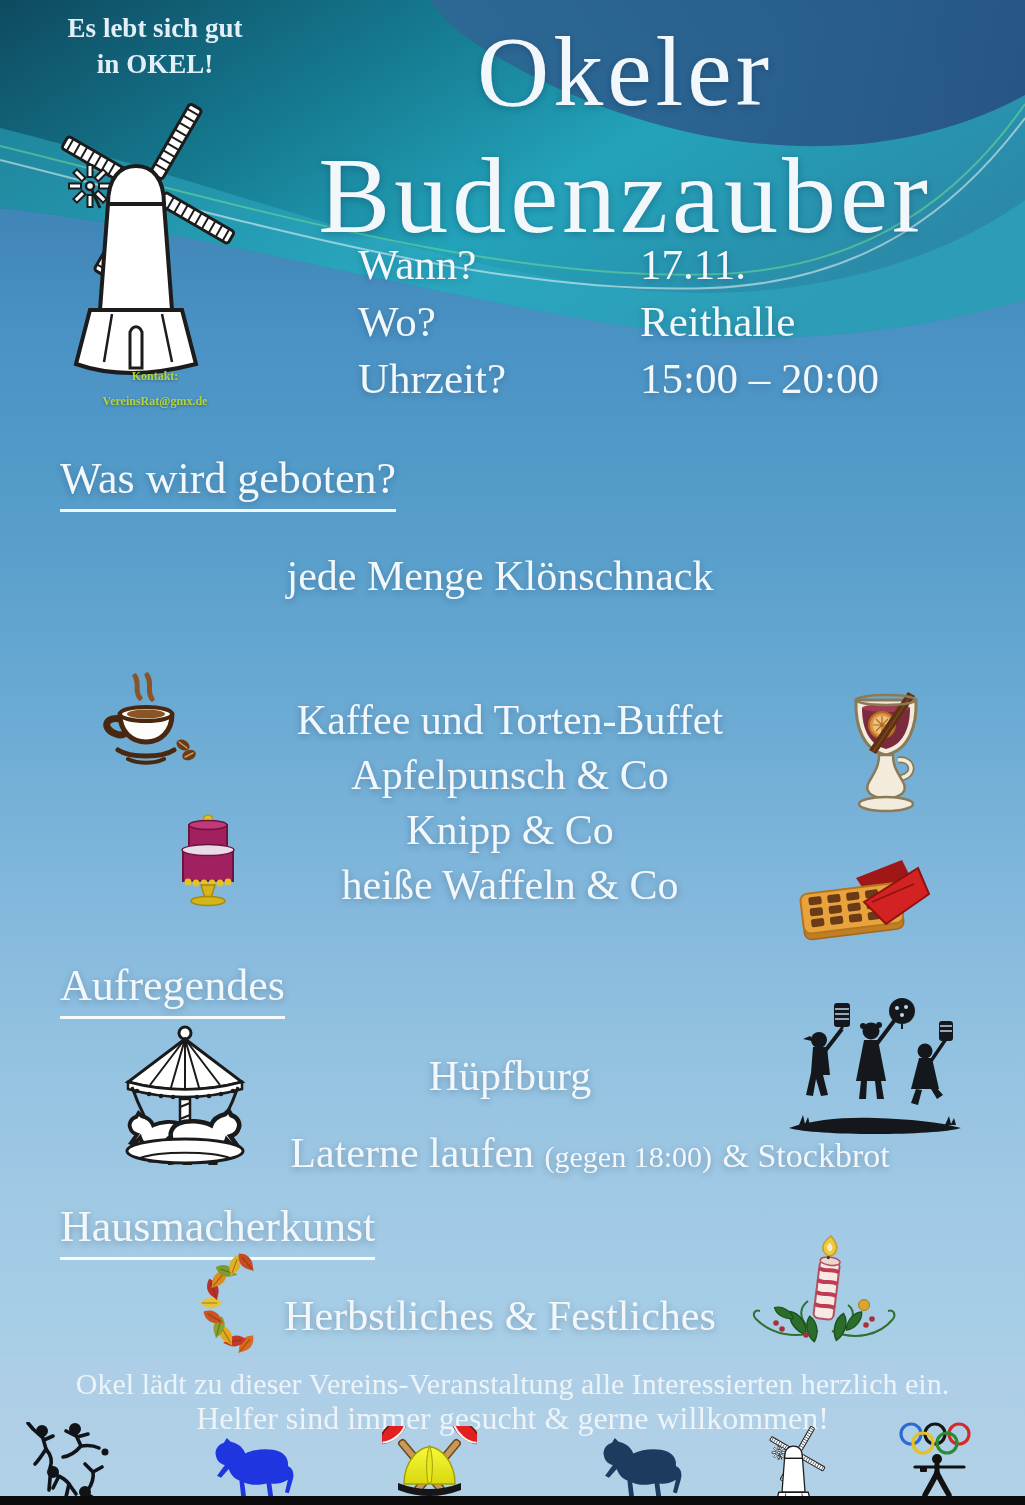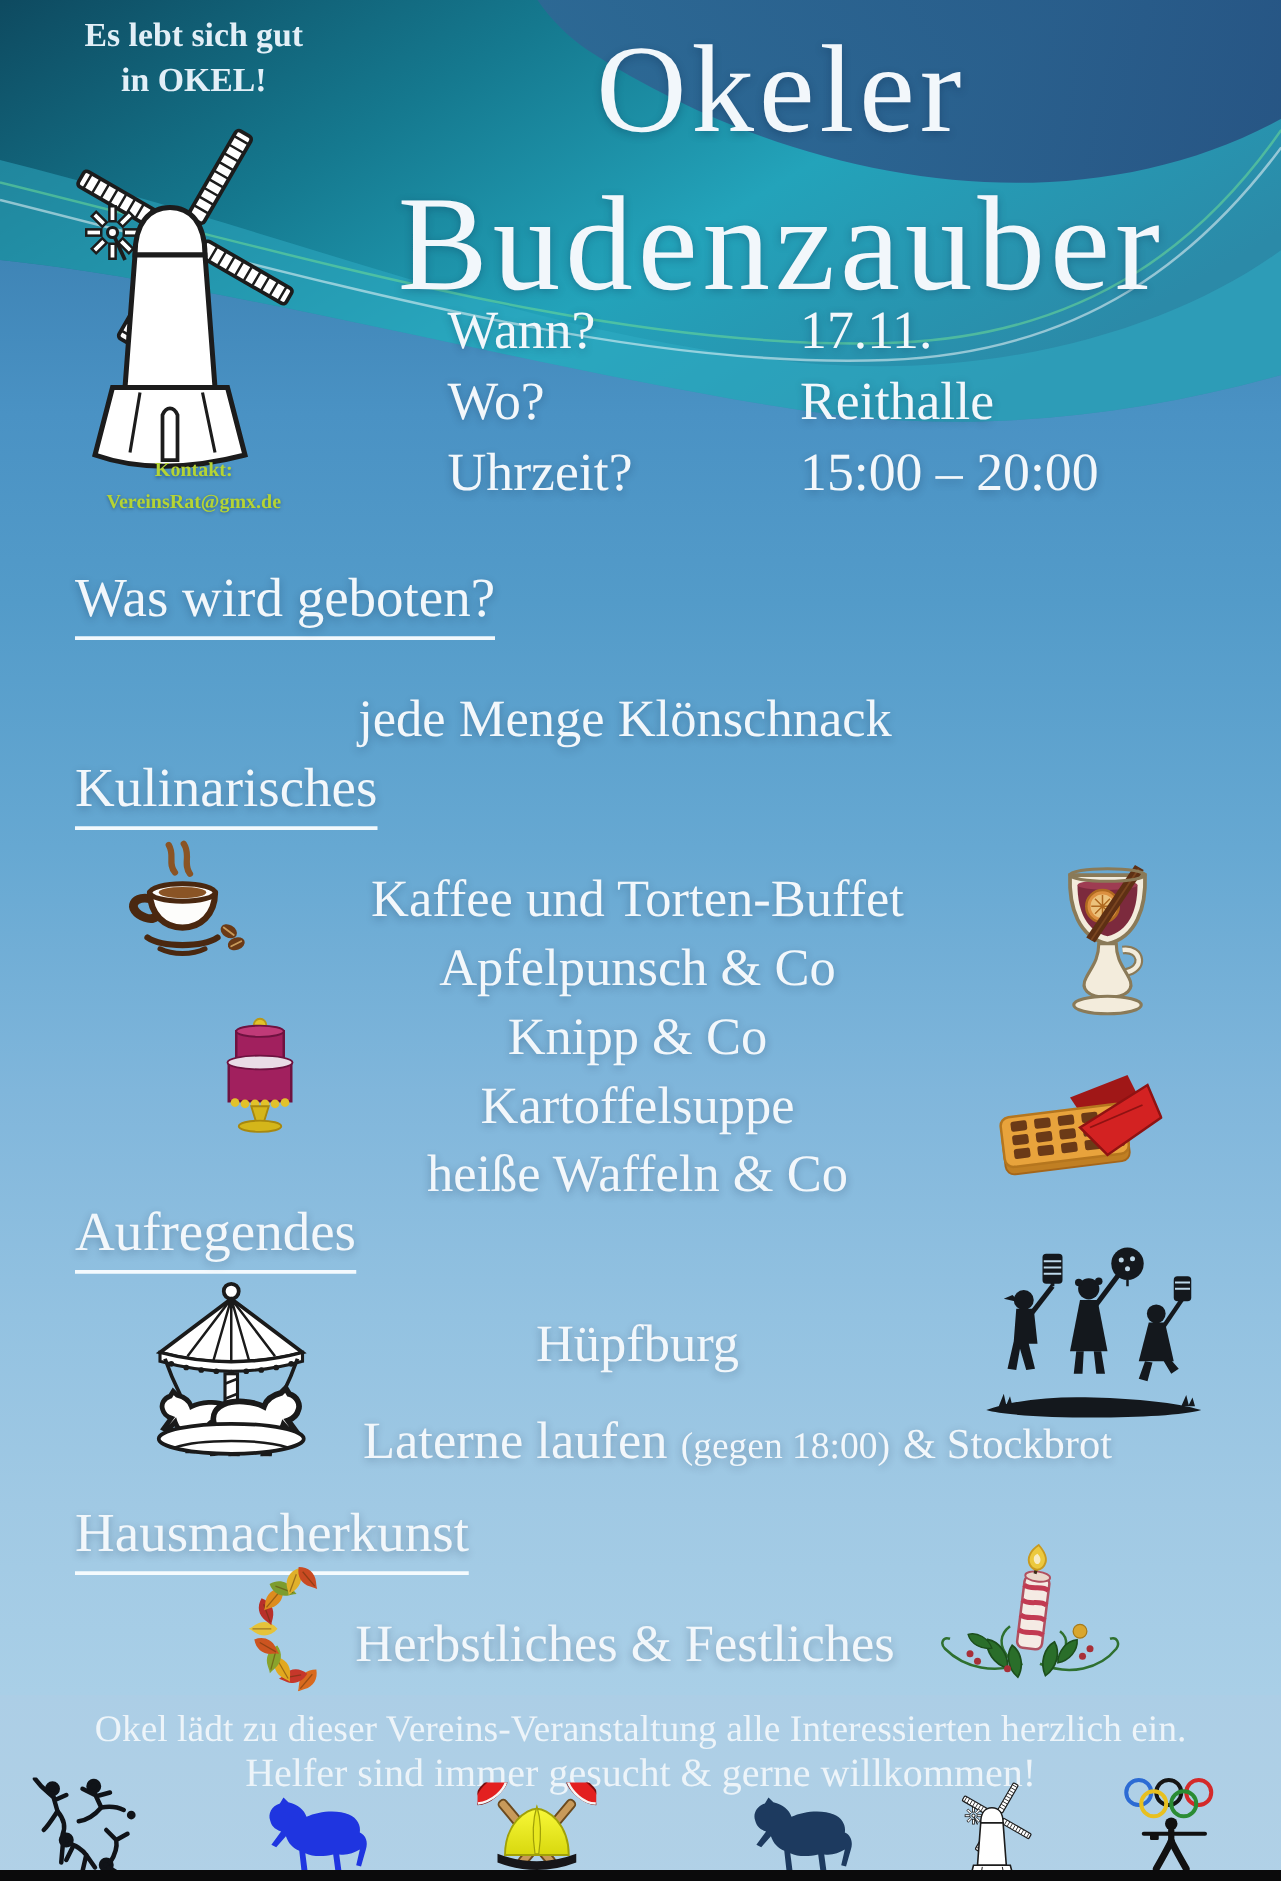--- a/index.html
+++ b/index.html
@@ -7,21 +7,21 @@
     position:relative;width:1025px;height:1505px;overflow:hidden;
     font-family:"Liberation Serif",serif;
     background:linear-gradient(180deg,#2e6b9a 0%,#3a7fb0 10%,#4a92c4 22%,#539bc9 32%,
                #66a8d2 45%,#80b6db 58%,#93c2e1 70%,#a0c9e4 80%,#a9cfe7 90%,#aed2e9 100%);
   }
   .abs{position:absolute;}
   .t-white{color:#f2f7fb;text-shadow:0 2px 7px rgba(8,30,60,.28);}
   .tagline{left:55px;top:10px;width:200px;text-align:center;font-weight:700;
            font-size:27px;line-height:36px;color:#e2eff7;}
   .contact{left:30px;top:364px;width:250px;text-align:center;font-weight:700;
-           font-size:16px;line-height:25px;color:#b5d434;text-shadow:0 1px 3px rgba(0,20,40,.4);}
+           font-size:12px;line-height:25px;color:#b5d434;text-shadow:0 1px 3px rgba(0,20,40,.4);}
   .title{left:225px;top:8px;width:800px;text-align:center;}
   .title .t1{font-size:100px;line-height:128px;letter-spacing:4px;}
   .title .t2{font-size:108px;line-height:120px;letter-spacing:4px;}
   .details{left:358px;top:240px;}
   .drow{display:flex;align-items:baseline;height:57px;font-size:43px;}
   .dlabel{width:282px;}
   .heading{left:60px;font-size:44px;line-height:54px;}
   .heading span{display:inline-block;border-bottom:3px solid rgba(250,253,255,.95);padding-bottom:3px;}
   .centerline{left:70px;width:880px;text-align:center;font-size:42px;line-height:55px;margin-top:33px;}
   .laterne{left:150px;width:880px;text-align:center;font-size:42px;line-height:55px;}
@@ -148,27 +148,24 @@
     <div class="drow">
       <span class="dlabel">Uhrzeit?</span>
       <span class="dvalue">15:00 – 20:00</span>
     </div>
   </div>
 
   <div class="abs heading t-white" style="top:452px;">
     <span>Was wird geboten?</span></div>
   <div class="abs centerline t-white" style="top:516px;left:60px;">jede Menge Klönschnack</div>
 
-  <div class="abs heading t-white" style="top:604px;">
-    <span>Kulinarisches</span></div>
   <div class="abs centerline t-white" style="top:660px;">
     <div>Kaffee und Torten-Buffet</div>
     <div>Apfelpunsch &amp; Co</div>
     <div>Knipp &amp; Co</div>
-    <div>Kartoffelsuppe</div>
     <div>heiße Waffeln &amp; Co</div>
   </div>
 
   <div class="abs heading t-white" style="top:959px;">
     <span>Aufregendes</span></div>
   <div class="abs centerline t-white" style="top:1016px;">
     <div>Hüpfburg</div>
   </div>
   <div class="abs laterne t-white" style="top:1126px;">
     <span>Laterne laufen</span>

